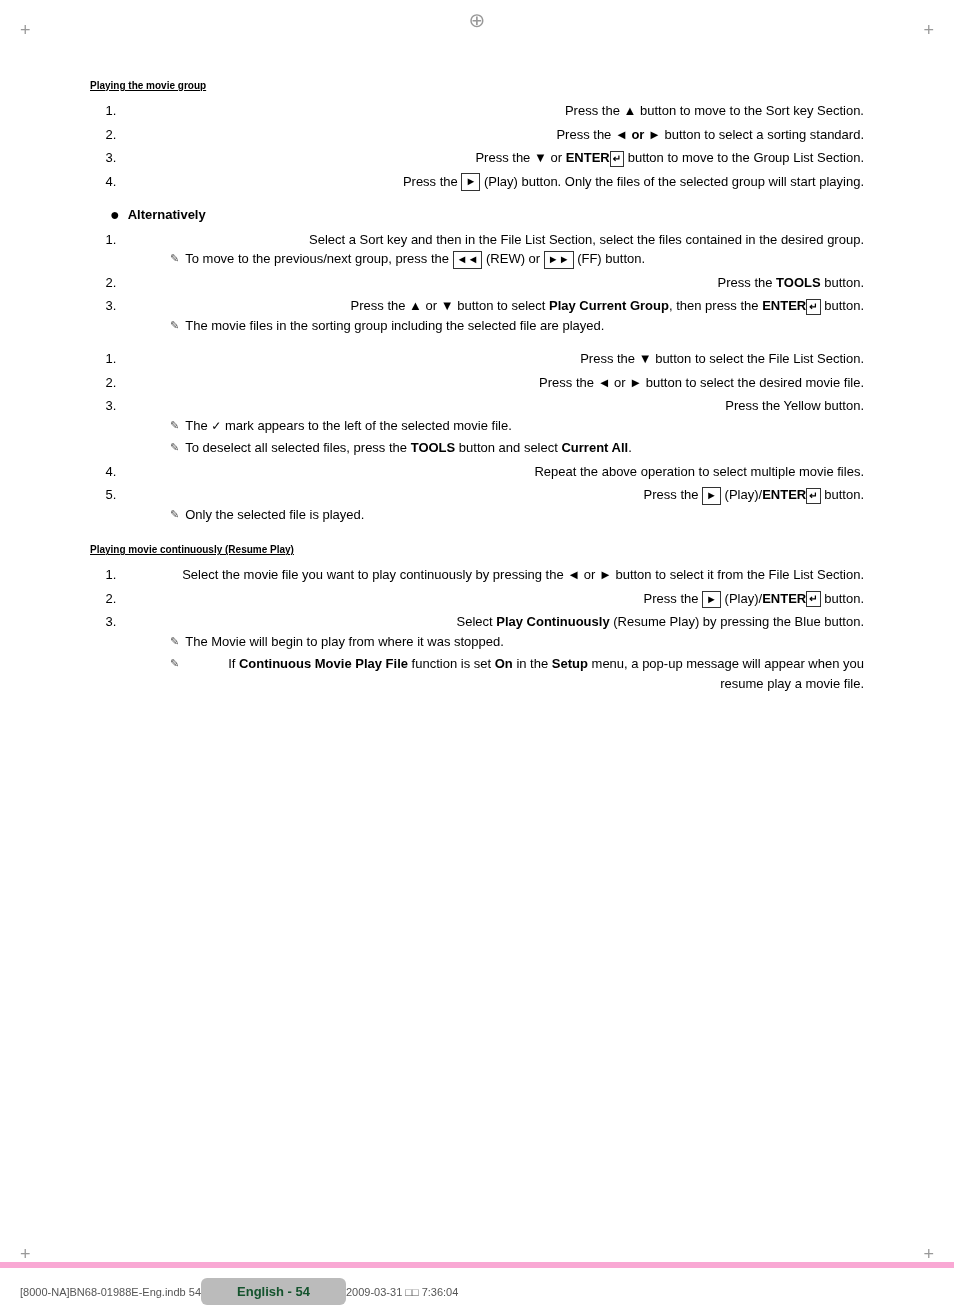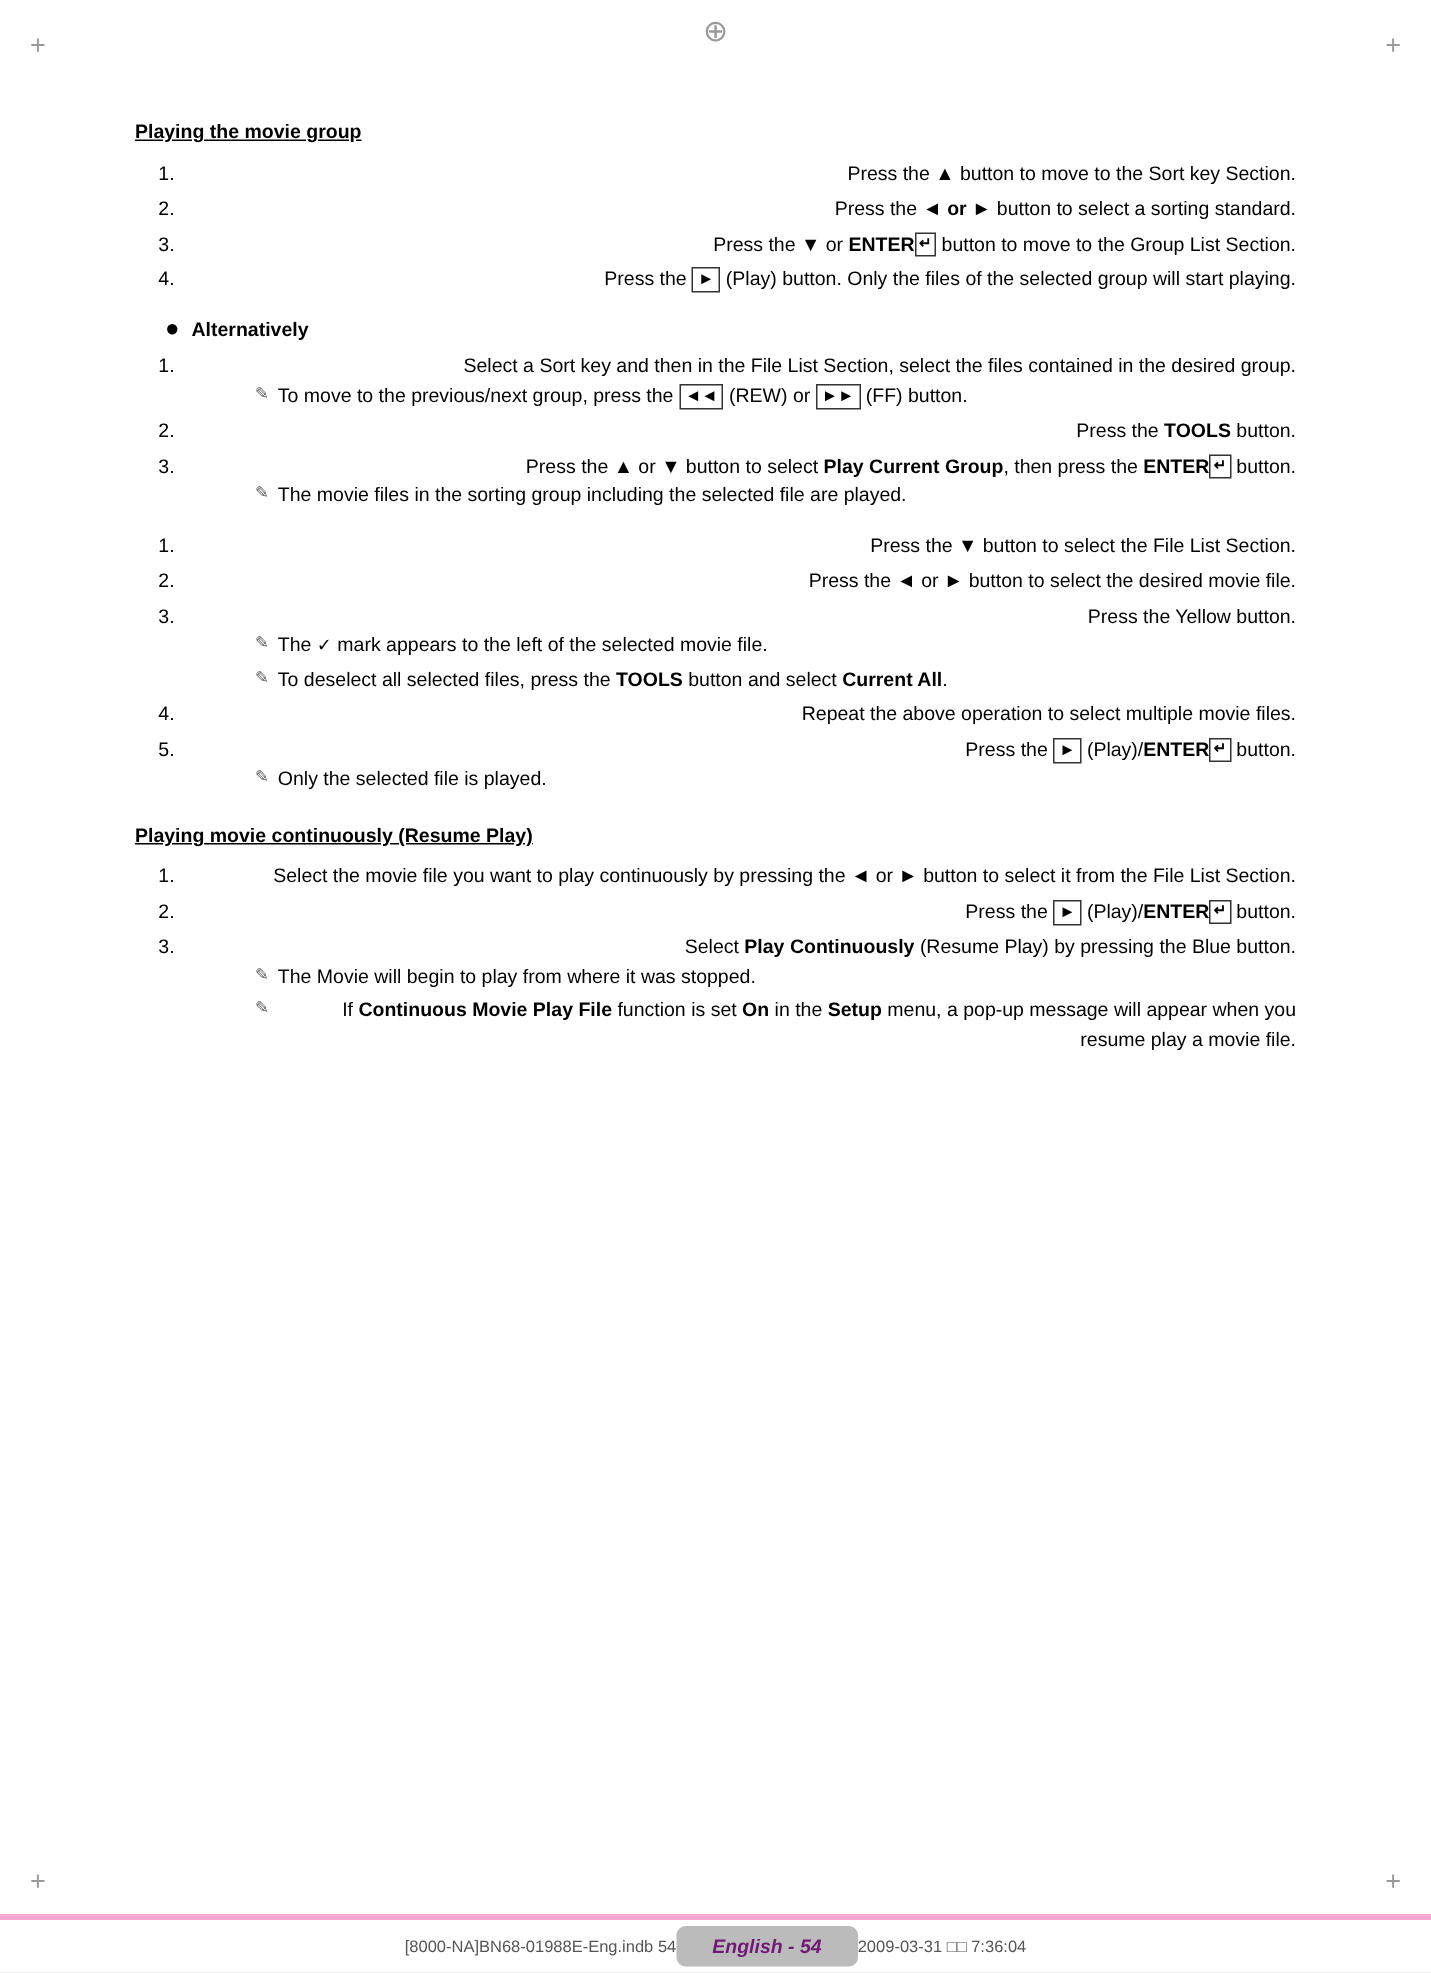--- a/index.html
+++ b/index.html
@@ -44,21 +44,21 @@
     .page-content {
       flex: 1;
       padding: 20px 90px 20px 90px;
       font-size: 13px;
       line-height: 1.5;
       color: #000;
     }
 
     
     .section-heading {
-      font-size: 13px;
+      font-size: 10px;
       font-weight: bold;
       text-decoration: underline;
       margin-bottom: 8px;
       margin-top: 18px;
     }
 
     
     ol {
       margin-left: 30px;
       margin-bottom: 6px;
@@ -122,38 +122,37 @@
       display: inline-block;
       border: 1px solid #333;
       padding: 0 2px;
       font-size: 10px;
       line-height: 1.4;
       vertical-align: middle;
     }
 
     
     .bottom-bar {
-      border-top: 4px solid #f9a8d4;
+      border-top: 6px solid #f9a8d4;
       display: flex;
       align-items: center;
-      justify-content: center;
+      justify-content: flex-start;
       padding: 6px 20px;
       font-size: 11px;
       color: #555;
-      height: 39px;
+      height: 53px;
     }
 
     .bottom-center {
       background: #bbb;
-      color: #701a75;
+      color: #14532d;
       font-weight: bold;
       font-size: 13px;
-      padding: 6px 24px;
+      padding: 6px 36px;
       border-radius: 6px;
-      font-style: italic;
     }
 
     
     .corner-mark {
       position: absolute;
       font-size: 18px;
       color: #999;
     }
 
     .corner-tl { top: 20px; left: 20px; }

